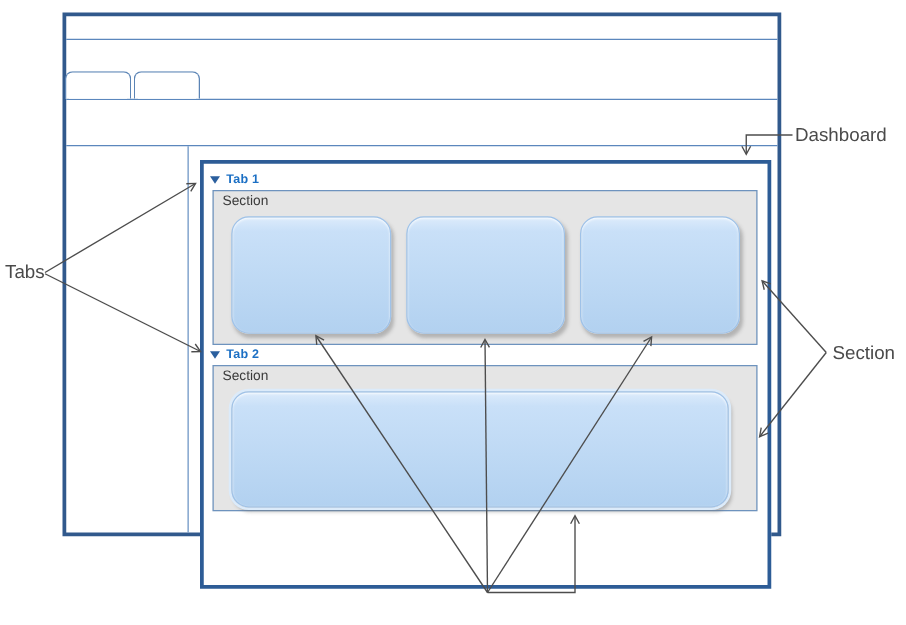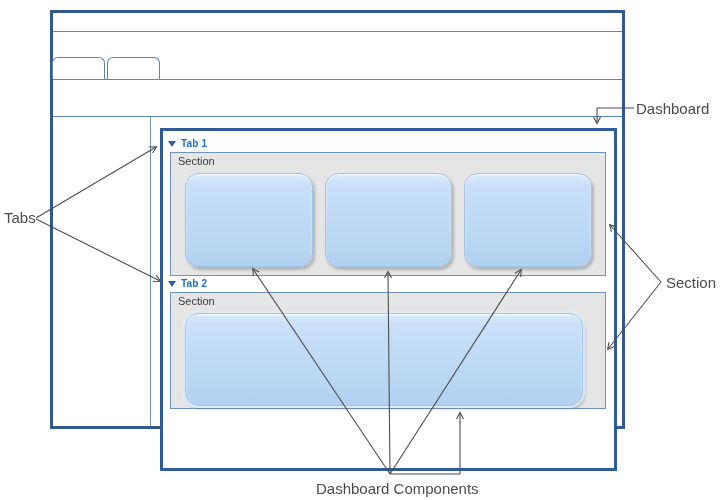--- a/index.html
+++ b/index.html
@@ -107,14 +107,13 @@
       <path d="M390,474 L253,269" marker-end="url(#ah)"></path>
       <path d="M390,474 L388,272" marker-end="url(#ah)"></path>
       <path d="M390,474 L521,270" marker-end="url(#ah)"></path>
       <path d="M390,474 L460,474 L460,413" marker-end="url(#ah)"></path>
     </g>
   </svg>
 
   <div class="callout co-dashboard">Dashboard</div>
   <div class="callout co-tabs">Tabs</div>
   <div class="callout co-sections">Section</div>
-  <div class="callout co-components">Dashboard Components</div>
 </div>
 
 </body></html>

